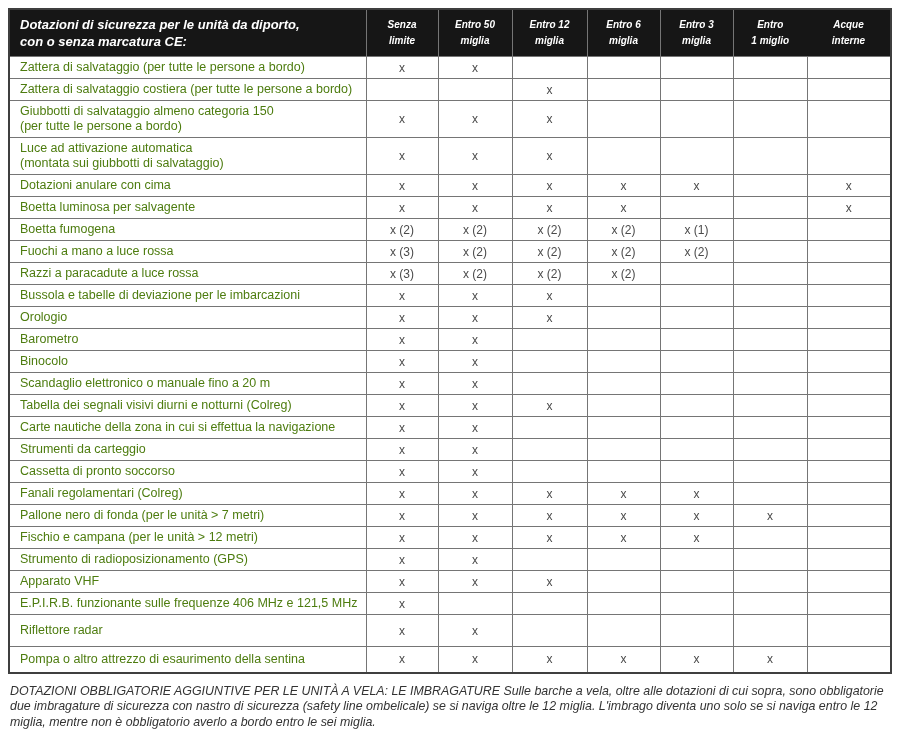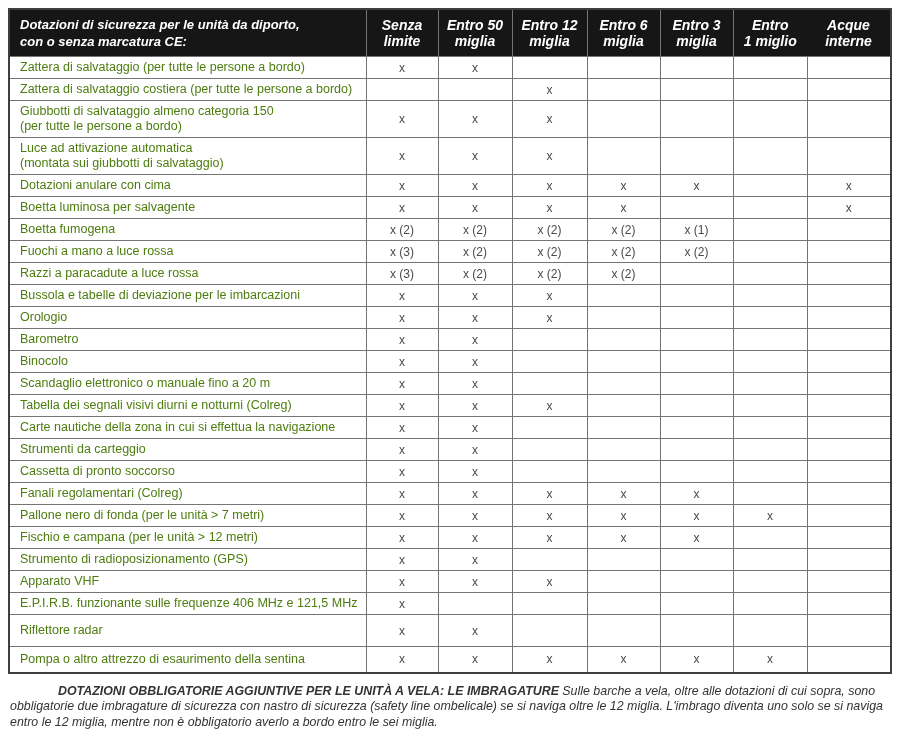--- a/index.html
+++ b/index.html
@@ -38,21 +38,21 @@
   }
   th.title-cell {
     text-align: left;
     padding: 6px 6px 6px 10px;
     font-size: 13px;
     line-height: 17px;
   }
   th.col-head {
     text-align: center;
     padding: 6px 2px;
-    font-size: 14px;
+    font-size: 10px;
     line-height: 16px;
   }
   th.col-head.no-sep-left { border-left: none; }
   th.col-head.no-sep-right { border-right: none; margin-top: 8px; }
   td.label {
     text-align: left;
     padding: 3px 6px 3px 10px;
     font-size: 12.5px;
     line-height: 15px;
     color: #4d7c0f;
@@ -69,22 +69,21 @@
   tr.semi-tall td { height: 26px; }
   .footnote {
     width: 884px;
     margin: 10px 0 0 2px;
     font-size: 12.4px;
     line-height: 15.5px;
     font-style: italic;
     color: #333333;
   }
   .footnote .fn-bold {
-    font-weight: bold;
-    margin-left: 48px;
+    font-weight: normal;
   }
 </style>
 </head>
 <body>
 
 <div class="page">
 
   <table class="safety">
     <colgroup>
       <col style="width:357px">

